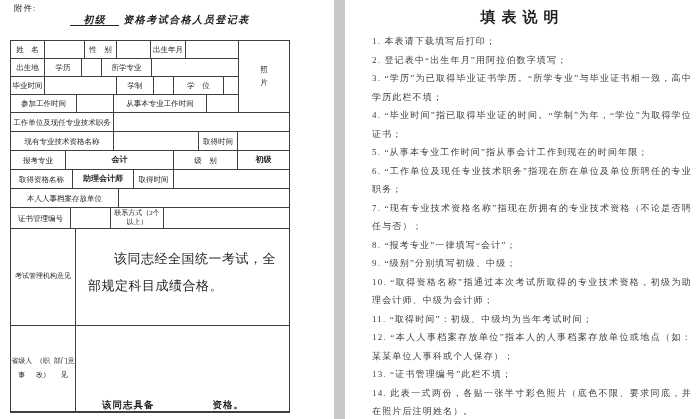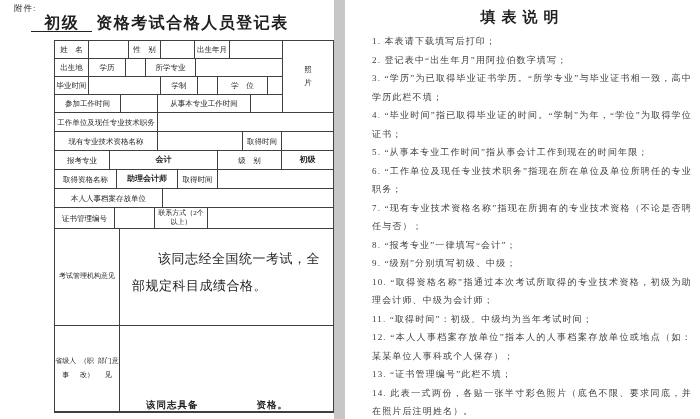--- a/index.html
+++ b/index.html
@@ -3,24 +3,24 @@
 <meta charset="utf-8">
 <style>
   html,body{margin:0;padding:0;background:#ffffff;width:700px;height:419px;overflow:hidden;
     font-family:"Liberation Serif","DejaVu Serif",serif;color:#1f1f1f;}
   .screen{position:relative;width:700px;height:390px;background:#f9a8d4;}
 
   
   .page-left{position:absolute;left:0;top:0;width:334px;height:419px;background:#fff;}
   .attachment{position:absolute;left:14px;top:3px;font-size:8.5px;letter-spacing:1px;}
   .form-title{position:absolute;left:0;top:13px;width:320px;text-align:center;
-    font-weight:bold;font-size:16px;letter-spacing:1.5px;white-space:nowrap;}
+    font-weight:bold;font-size:10px;letter-spacing:1.5px;white-space:nowrap;font-style:italic;}
   .title-underline{border-bottom:1.5px solid #222;padding:0 13px;margin-right:4px;}
 
-  .ft{position:absolute;left:10px;top:40px;width:278px;border:1px solid #3f3f3f;background:#fff;margin-left:44px;}
+  .ft{position:absolute;left:10px;top:40px;width:278px;border:1px solid #3f3f3f;background:#fff;}
   .fr{display:flex;box-sizing:border-box;border-bottom:1px solid #3f3f3f;}
   .fr:last-child{border-bottom:none;}
   .fc{box-sizing:border-box;border-right:1px solid #3f3f3f;display:flex;align-items:center;
     justify-content:center;text-align:center;font-size:7.5px;line-height:1.2;overflow:hidden;}
   .fc:last-child{border-right:none;}
   .h18{height:18px;} .h19{height:19px;} .h21{height:21px;} .h97{height:97px;} .h86{height:86px;}
   .bv{font-weight:bold;font-size:8px;}
   .small2{font-size:7px;line-height:1.35;padding:0 2px;}
   .photo{position:absolute;top:0;right:0;width:51px;height:72px;background:#fff;z-index:5;
     box-sizing:border-box;border-left:1px solid #3f3f3f;border-bottom:1px solid #3f3f3f;

